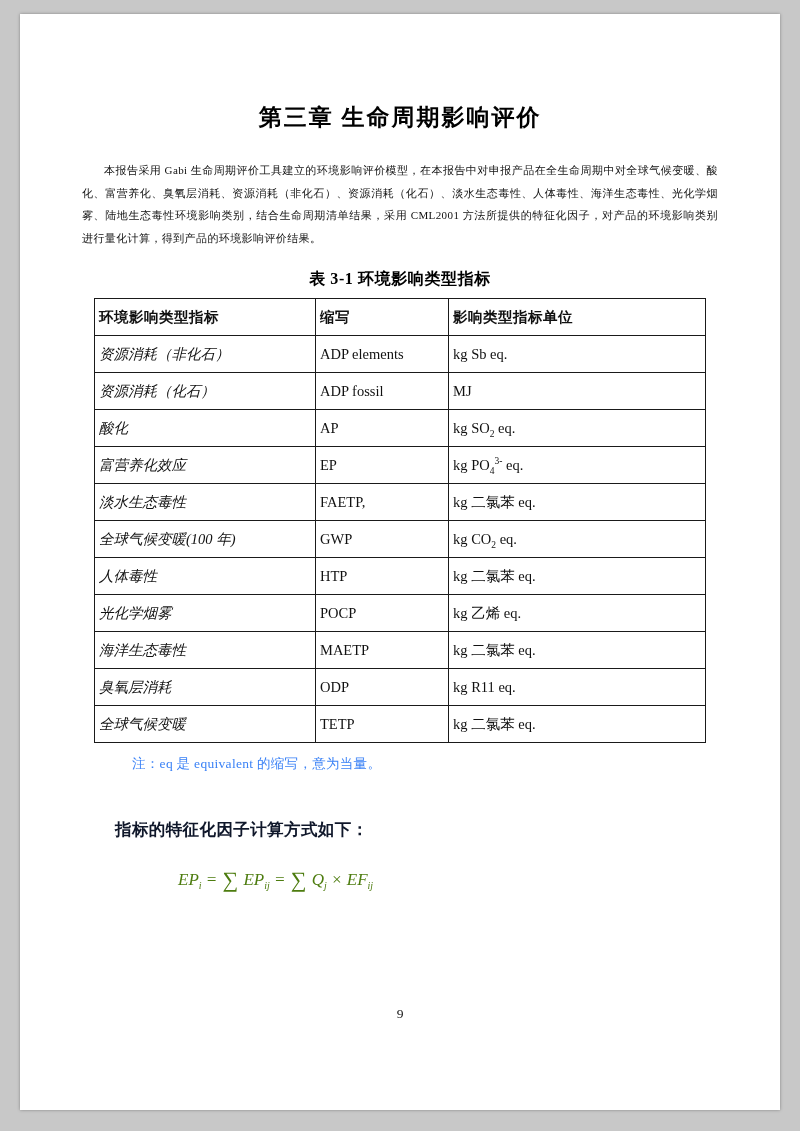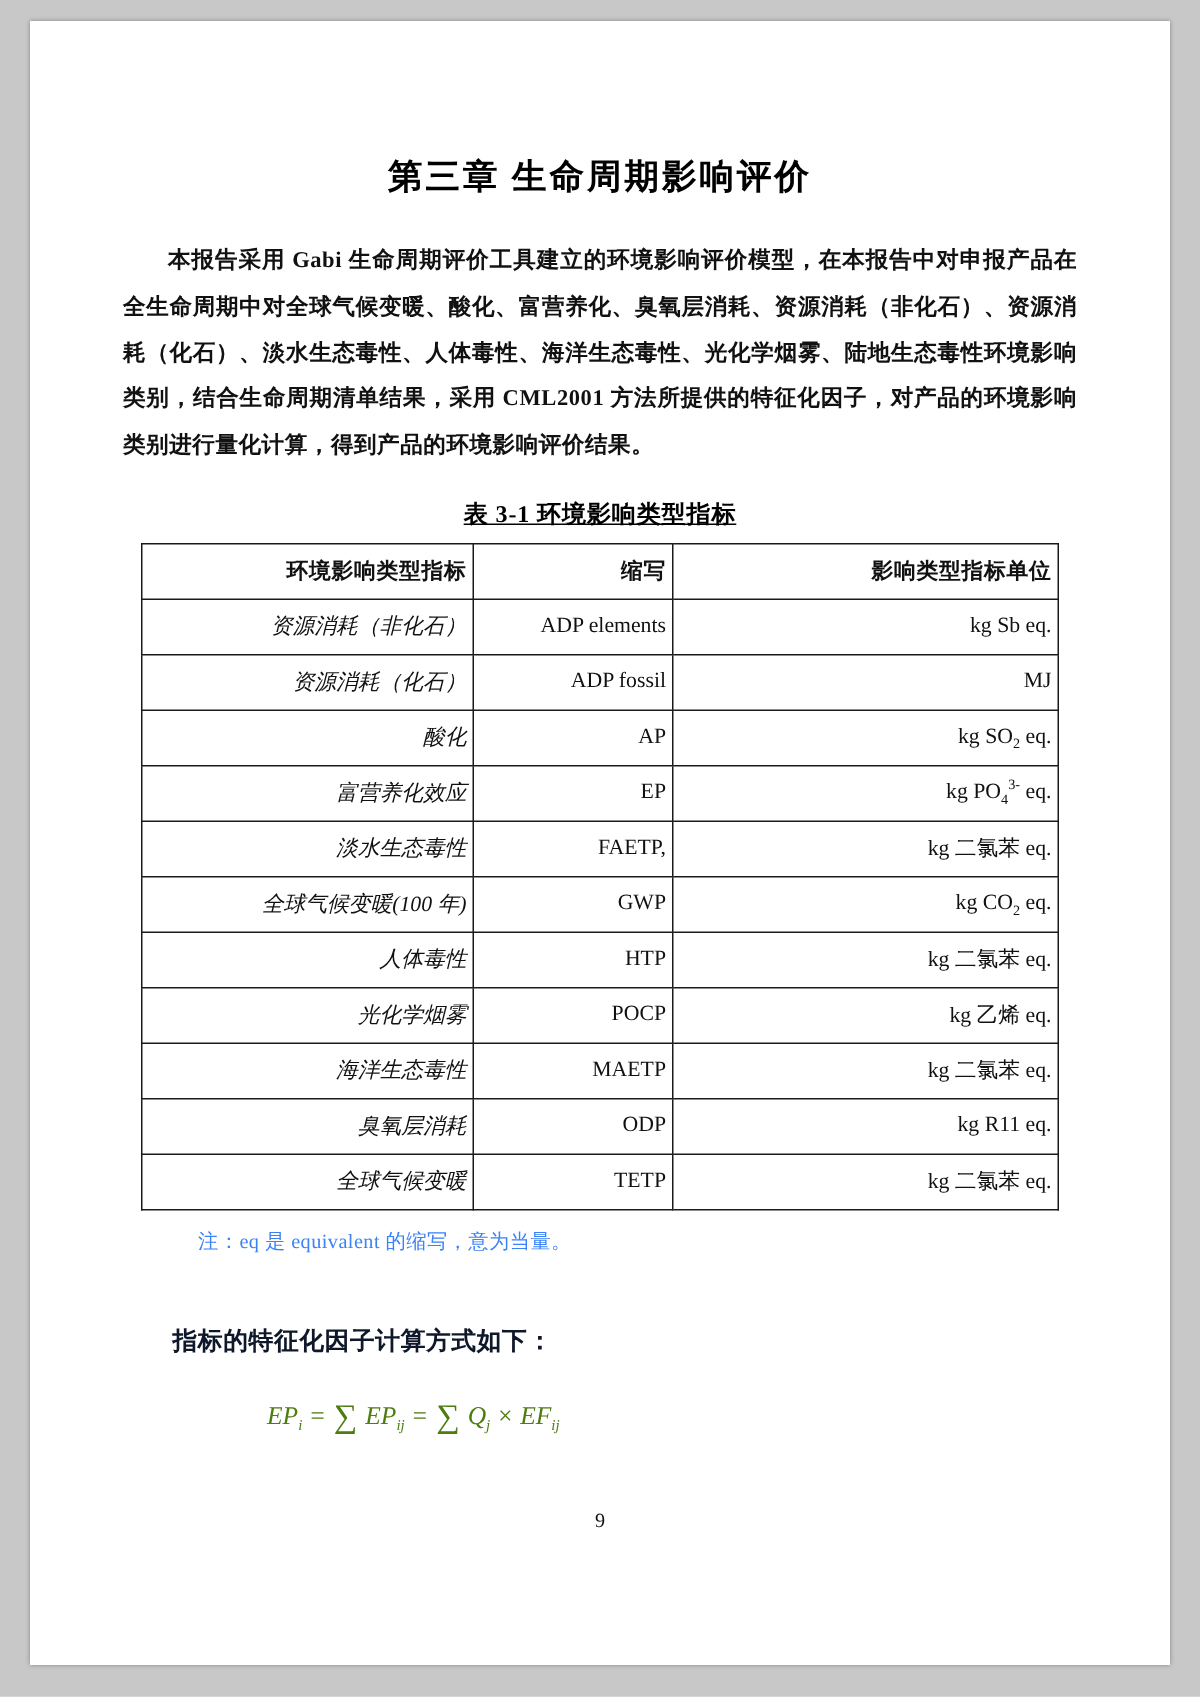--- a/index.html
+++ b/index.html
@@ -25,48 +25,46 @@
   .doc-title {
     text-align: center;
     font-size: 23px;
     font-weight: bold;
     letter-spacing: 2px;
     color: #000;
     margin: 18px 0 26px 0;
     font-family: "Liberation Serif", "DejaVu Serif", serif;
   }
   .body-para {
-    font-size: 15px;
+    font-size: 11px;
     line-height: 2.05;
     text-align: justify;
     text-justify: inter-ideograph;
     text-indent: 2em;
     color: #111;
     margin: 0 0 20px 0;
     letter-spacing: 0.4px;
-    font-weight: bold;
   }
   .table-caption {
     text-align: center;
     font-size: 16px;
     font-weight: bold;
     margin: 14px 0 8px 0;
     letter-spacing: 0.6px;
-    text-decoration: underline;
   }
   table.impact {
     border-collapse: collapse;
     width: 612px;
     margin: 0 auto;
     table-layout: fixed;
   }
   table.impact th, table.impact td {
     border: 1px solid #1a1a1a;
     height: 32px;
-    text-align: right;
+    text-align: left;
     vertical-align: middle;
     font-size: 14.5px;
     color: #111;
     padding: 2px 4px;
   }
   table.impact th {
     font-weight: bold;
     letter-spacing: 0.5px;
   }
   table.impact td.col-name { width: 240px; font-style: italic; }

